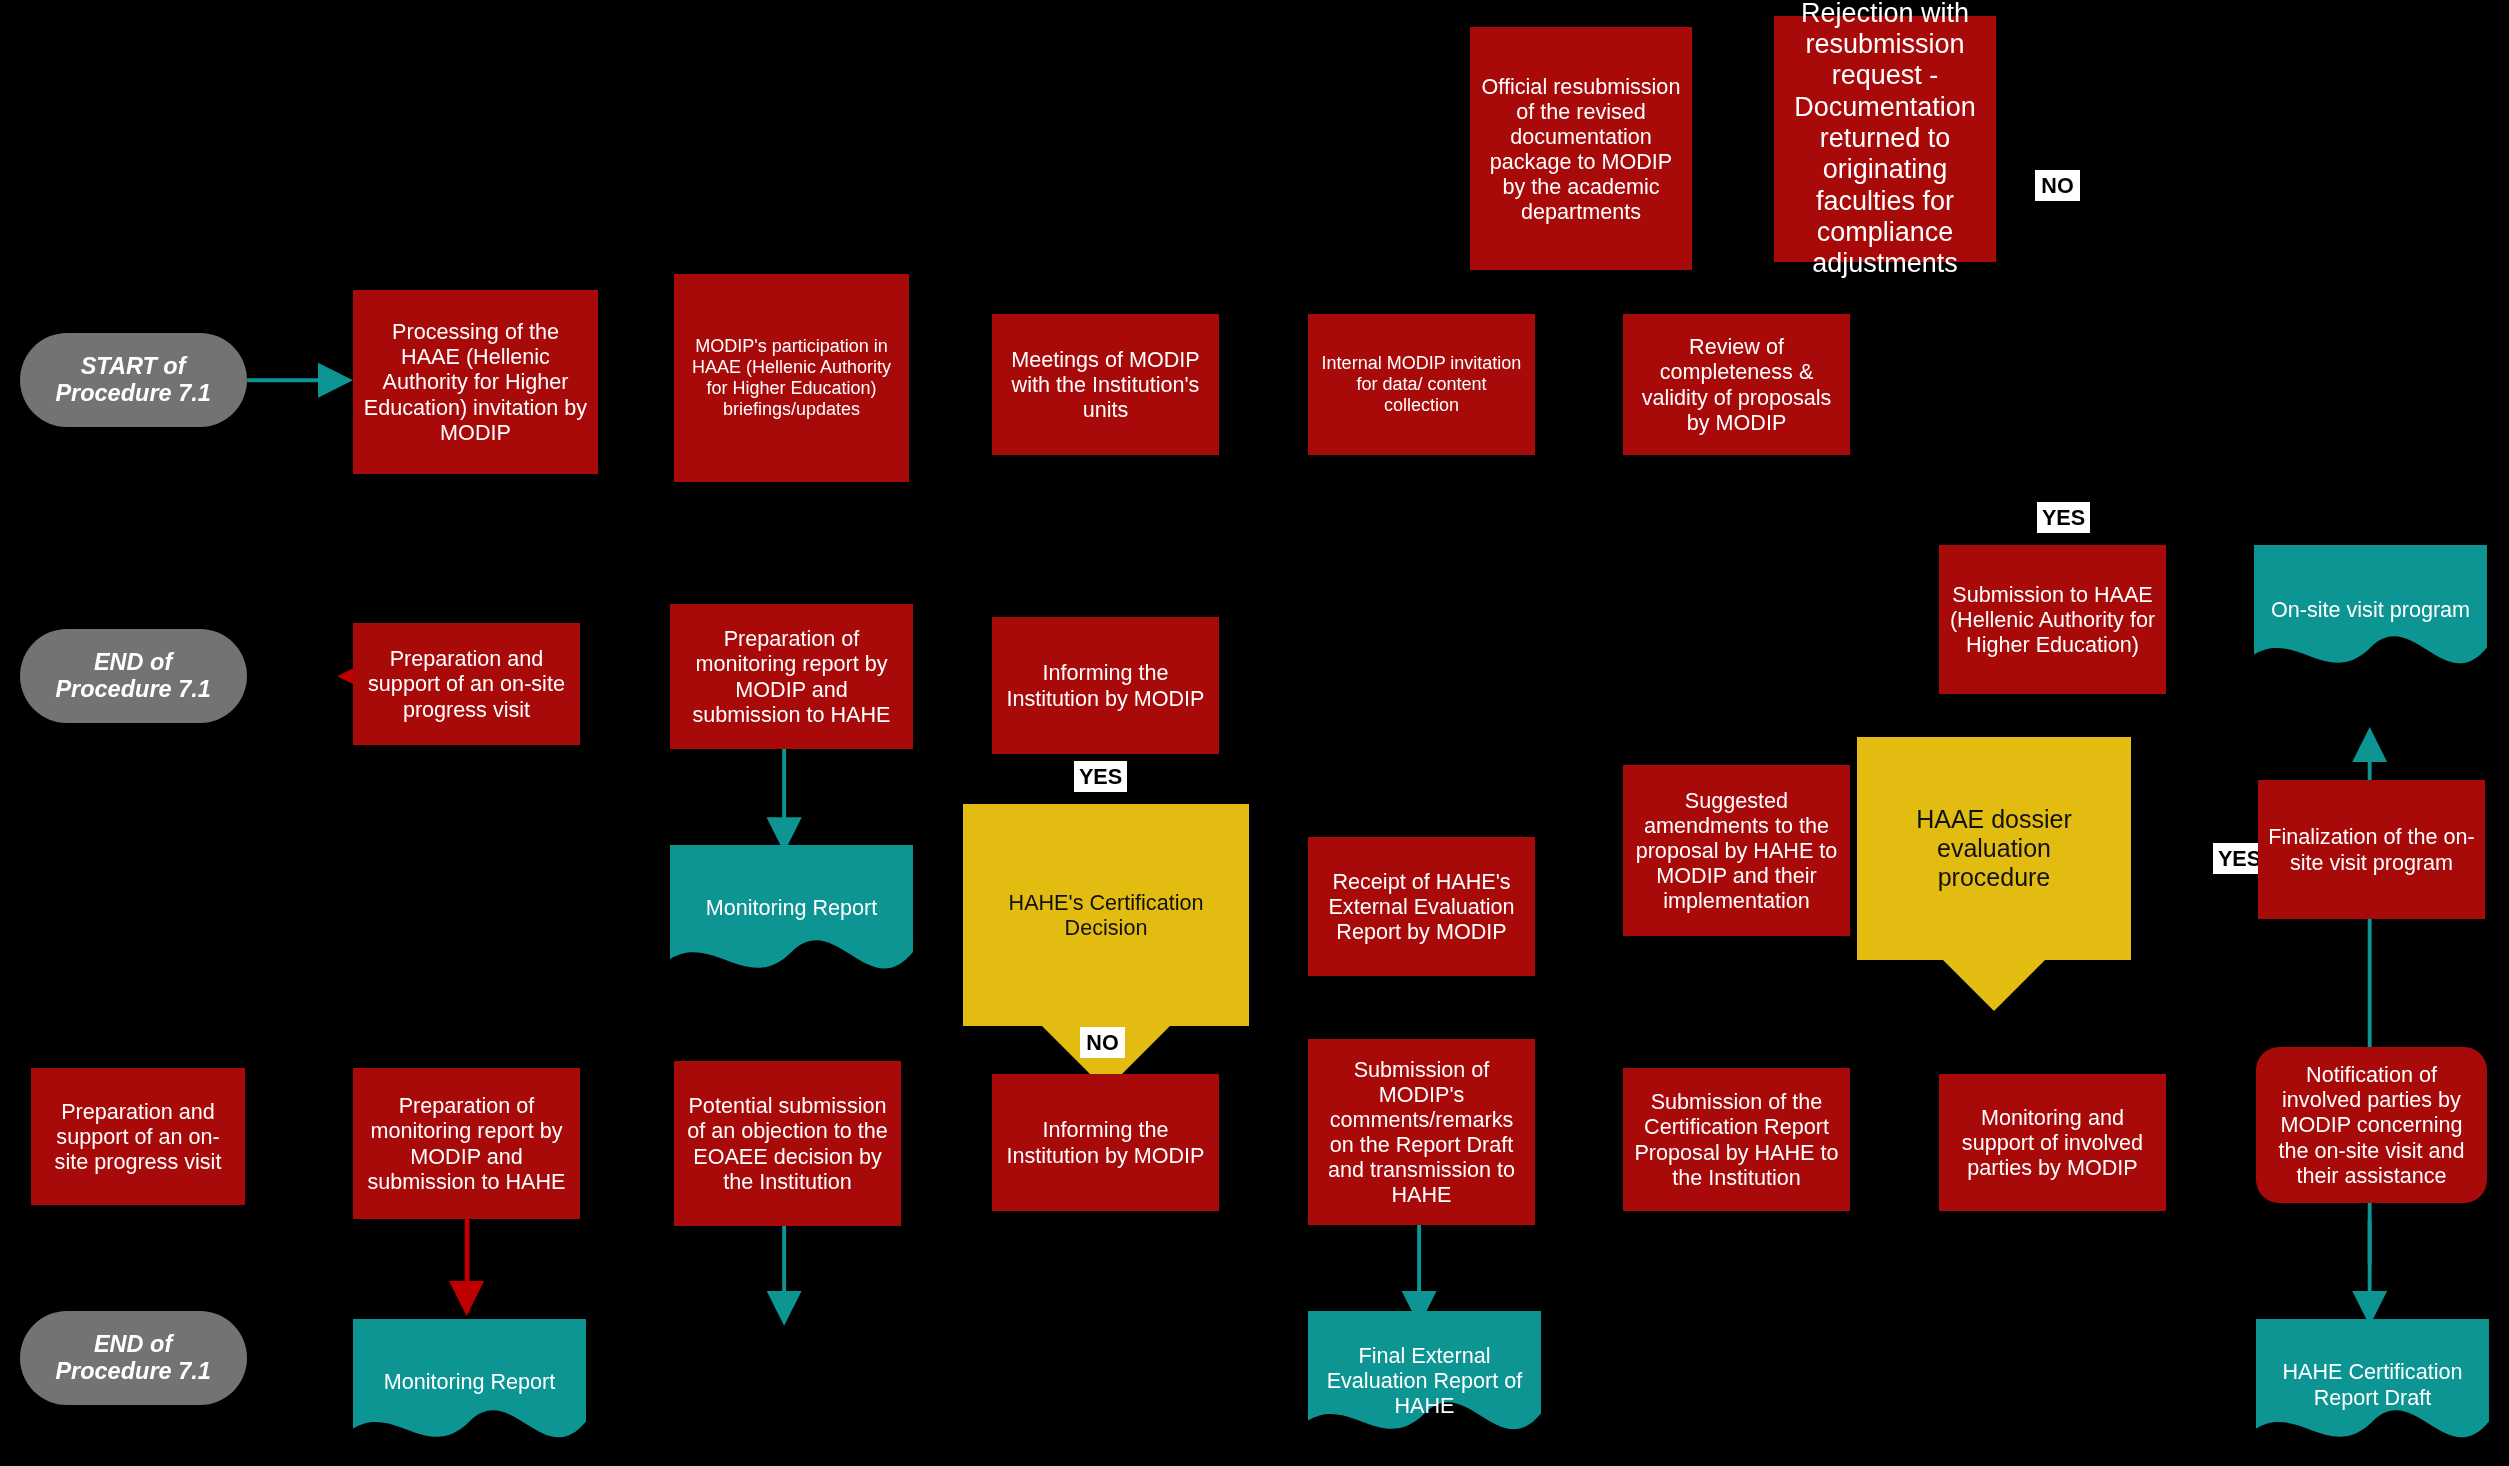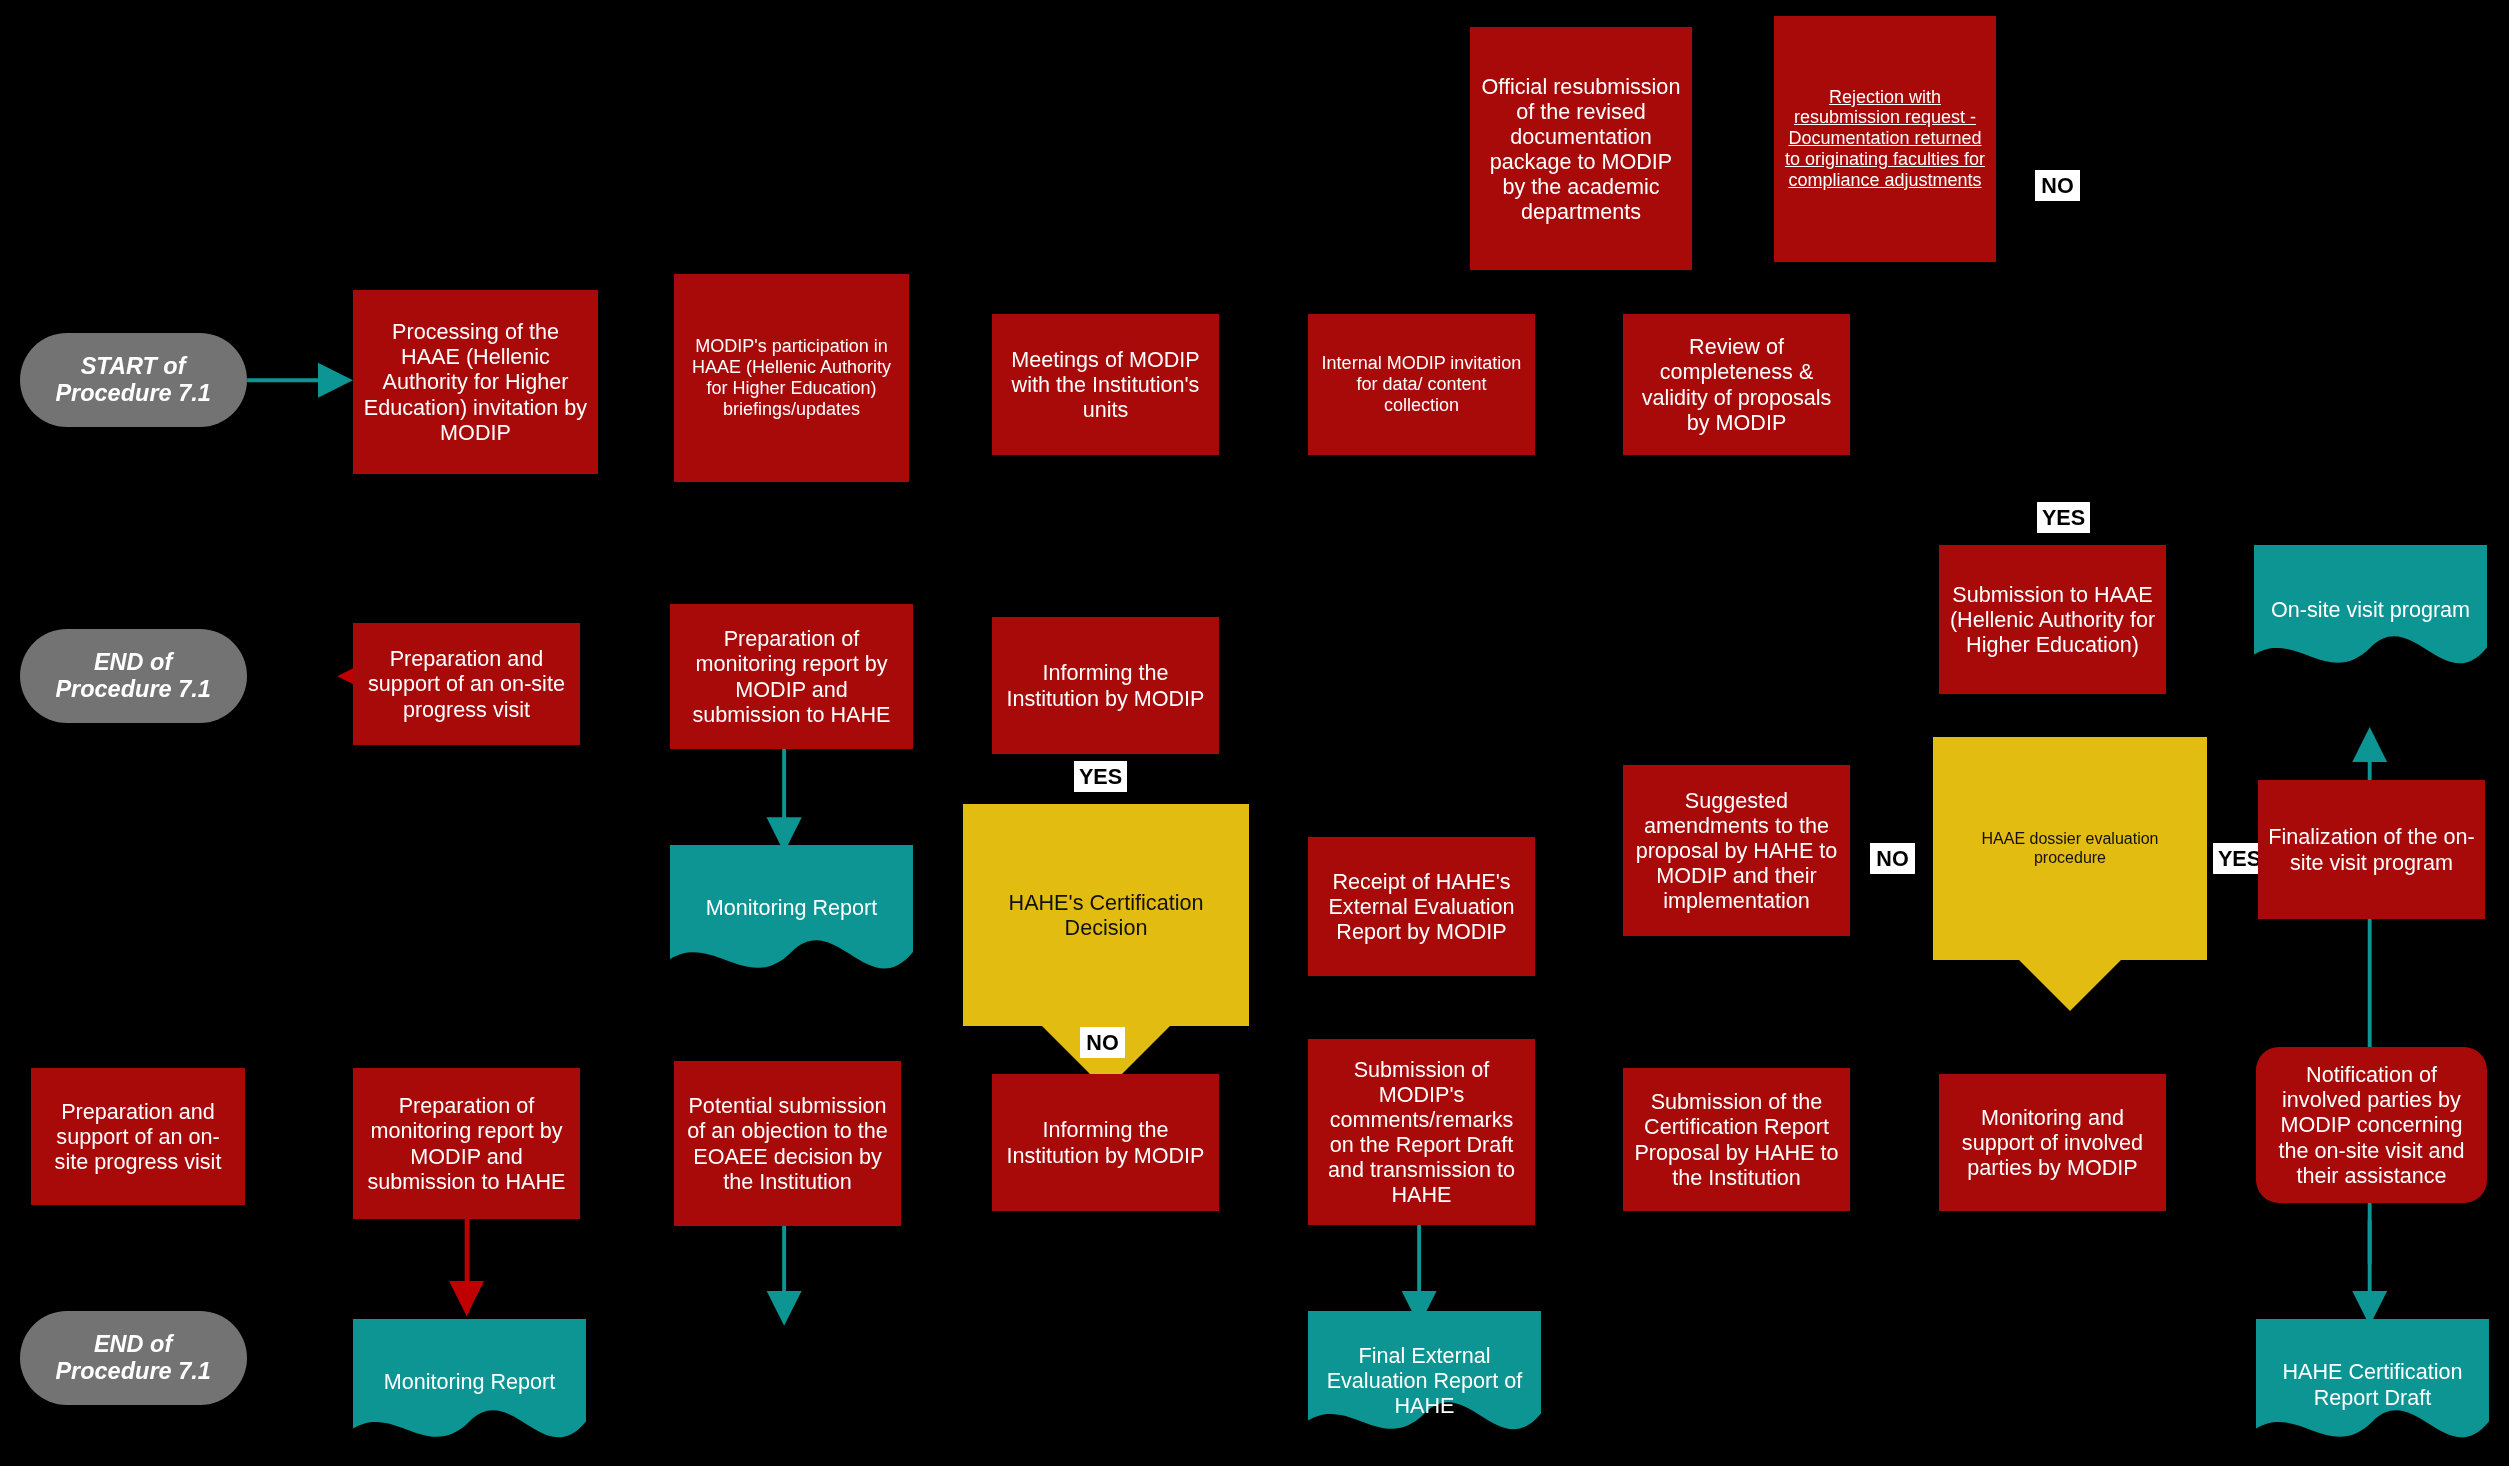--- a/index.html
+++ b/index.html
@@ -42,21 +42,21 @@
     <line x1="476" y1="1230" x2="476" y2="1335" stroke="#C00000" stroke-width="4" marker-end="url(#ar-red)"></line>
     <line x1="477" y1="1245" x2="477" y2="1340" stroke="#C00000" stroke-width="4"></line>
     <line x1="800" y1="1245" x2="800" y2="1345" stroke="#0D9594" stroke-width="4" marker-end="url(#ar-teal)"></line>
     <line x1="1448" y1="1245" x2="1448" y2="1345" stroke="#0D9594" stroke-width="4" marker-end="url(#ar-teal)"></line>
     <line x1="2418" y1="1245" x2="2418" y2="1345" stroke="#0D9594" stroke-width="4" marker-end="url(#ar-teal)"></line>
     <line x1="2418" y1="1290" x2="2418" y2="750" stroke="#0D9594" stroke-width="4" marker-end="url(#ar-teal)"></line>
   </svg>
 
   <div class="node proc" style="left:1470px;top:27.4px;width:222px;height:243px;font-size:21.6px;padding:5.9px 9.8px;">Official resubmission of the revised documentation package to MODIP by the academic departments</div>
 
-  <div class="node proc" style="left:1774px;top:15.7px;width:222px;height:246px;font-size:18px;padding:5.9px 9.8px;text-decoration:underline;">Rejection with resubmission request - Documentation returned to originating faculties for compliance adjustments</div>
+  <div class="node proc" style="left:1774px;top:15.7px;width:222px;height:246px;font-size:27px;padding:5.9px 9.8px;">Rejection with resubmission request - Documentation returned to originating faculties for compliance adjustments</div>
 
   <div class="flag" style="left:2035px;top:170px;width:45px;height:31px;font-size:21.6px;">NO</div>
 
   <div class="node term" style="left:19.6px;top:333px;width:227px;height:94px;font-size:23.5px;white-space:pre-line;">START of
 Procedure 7.1</div>
 
   <div class="node proc" style="left:353px;top:290px;width:245px;height:184px;font-size:21.6px;padding:5.9px 9.8px;">Processing of the HAAE (Hellenic Authority for Higher Education) invitation by MODIP</div>
 
   <div class="node proc" style="left:674px;top:274px;width:235px;height:208px;font-size:18px;padding:5.9px 9.8px;">MODIP's participation in HAAE (Hellenic Authority for Higher Education) briefings/updates</div>
 
@@ -95,21 +95,21 @@
   </div>
 
   <div class="flag" style="left:1080px;top:1027px;width:45px;height:31px;font-size:21.6px;">NO</div>
 
   <div class="node proc" style="left:1308px;top:837px;width:227px;height:139px;font-size:21.6px;padding:5.9px 9.8px;">Receipt of HAHE's External Evaluation Report by MODIP</div>
 
   <div class="node proc" style="left:1623px;top:765px;width:227px;height:171px;font-size:21.6px;padding:5.9px 9.8px;">Suggested amendments to the proposal by HAHE to MODIP and their implementation</div>
 
   <div class="flag" style="left:1870px;top:843px;width:45px;height:31px;font-size:21.6px;">NO</div>
 
-  <div class="node dec" style="left:1933px;top:737px;width:274px;height:223px;font-size:16px;">
+  <div class="node dec" style="left:1857px;top:737px;width:274px;height:223px;font-size:25px;">
     <svg class="decbg" viewBox="0 0 100 100" preserveAspectRatio="none">
       <polygon points="50,0 100,50 50,100 0,50" fill="#E3BC12"></polygon>
     </svg>
     <span class="dectxt">HAAE dossier evaluation procedure</span>
   </div>
 
   <div class="flag" style="left:2213px;top:843px;width:53px;height:31px;font-size:21.6px;">YES</div>
 
   <div class="node proc" style="left:1939px;top:545px;width:227px;height:149px;font-size:21.6px;padding:5.9px 9.8px;">Submission to HAAE (Hellenic Authority for Higher Education)</div>
 

